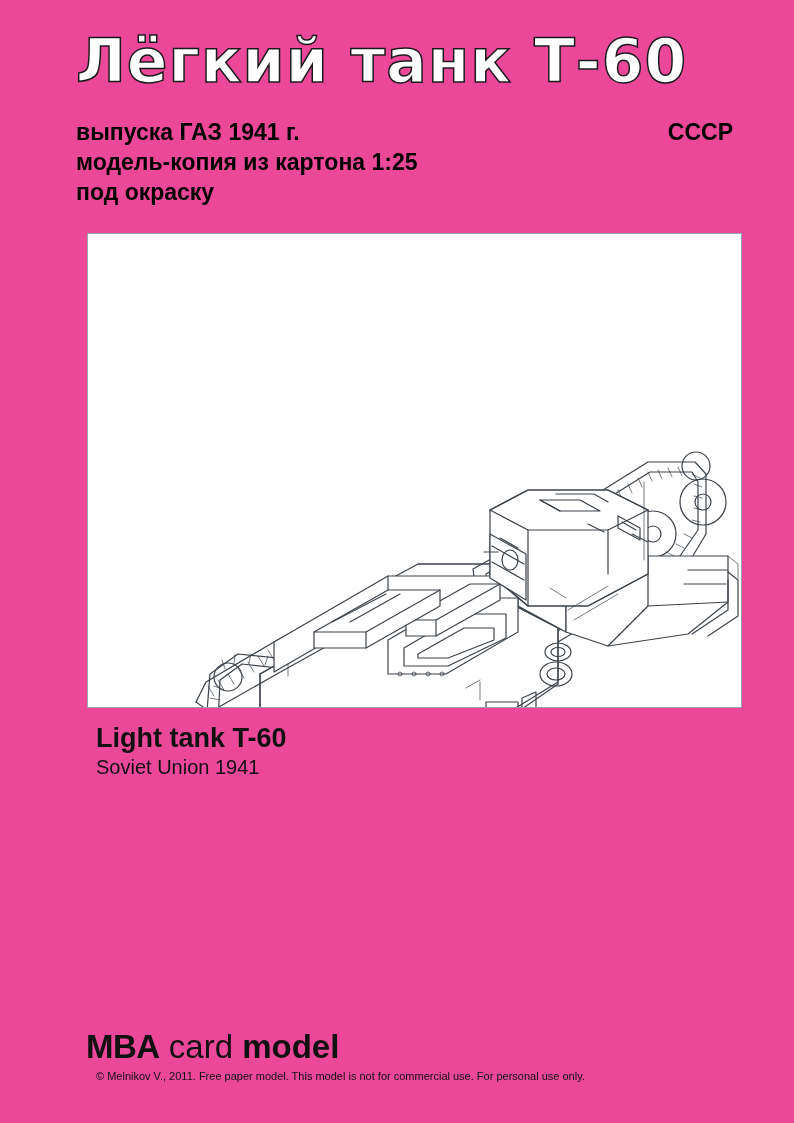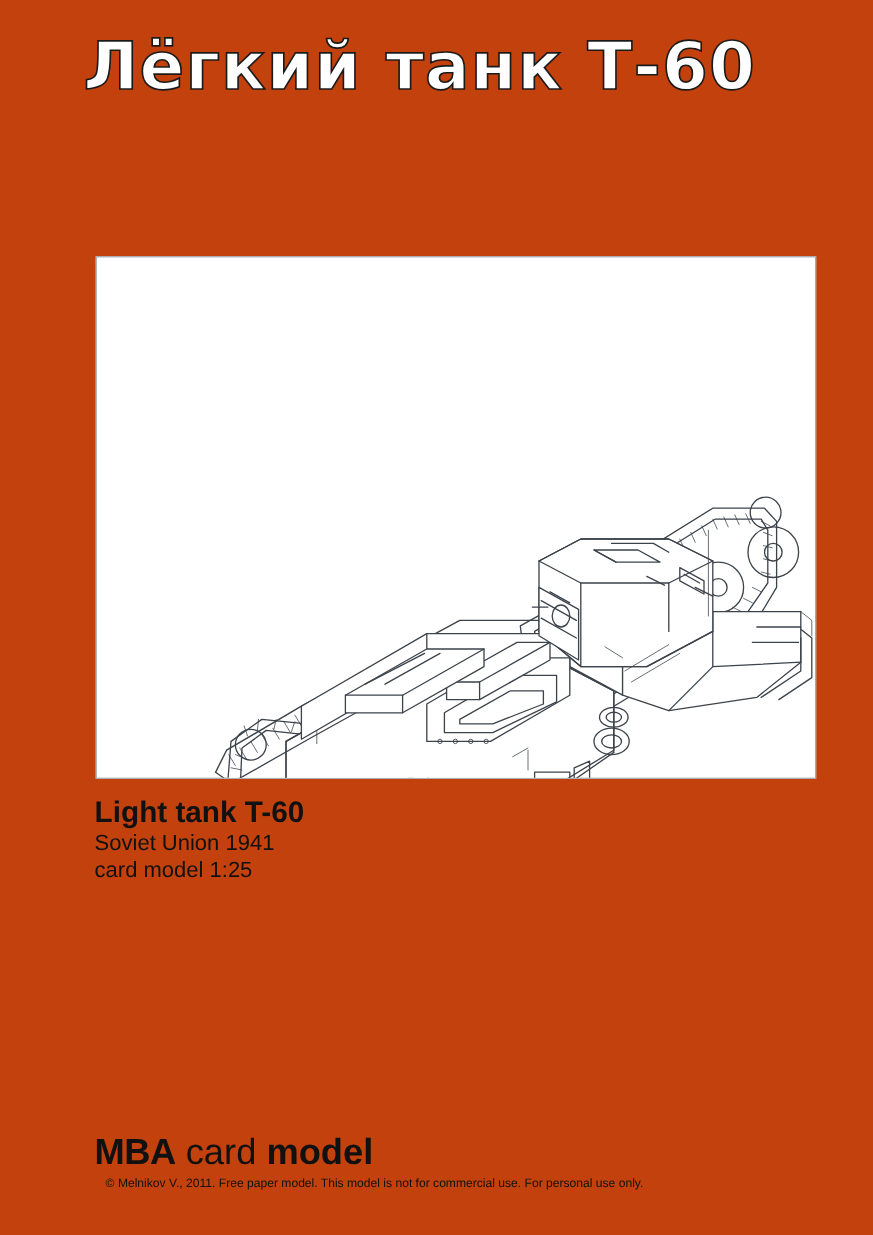--- a/index.html
+++ b/index.html
@@ -13,21 +13,21 @@
     position: relative;
     font-family: "Liberation Sans", sans-serif;
     color: #000000;
     overflow: hidden;
   }
   .page {
     position: absolute;
     left: 0; top: 0;
     width: 794px;
     height: 1123px;
-    background: #c2410c;
+    background: #ec4899;
   }
 
   
   .title {
     position: absolute;
     left: 76px;
     top: 30px;
     width: 660px;
     font-size: 60px;
     line-height: 62px;
@@ -78,21 +78,21 @@
     background: #ffffff;
     overflow: hidden;
   }
   .art-frame svg {
     display: block;
   }
 
   
   .caption {
     position: absolute;
-    left: 86px;
+    left: 96px;
     top: 722px;
     width: 600px;
   }
   .caption h2 {
     margin: 0;
     font-size: 27px;
     line-height: 33px;
     font-weight: bold;
     color: #111;
   }
@@ -134,20 +134,32 @@
     white-space: nowrap;
   }
 </style>
 </head>
 <body>
 
 <div class="page">
 
   <div class="title">Лёгкий танк Т-60</div>
 
+  <div class="subtitle-block">
+    <div class="sub-row">
+      <span class="sub-left">выпуска ГАЗ 1941 г.</span>
+      <span class="sub-right">СССР</span>
+    </div>
+    <div class="sub-row">
+      <span class="sub-left">модель-копия из картона 1:25</span>
+    </div>
+    <div class="sub-row">
+      <span class="sub-left">под окраску</span>
+    </div>
+  </div>
 
   <div class="art-frame">
     <svg width="655" height="475" viewBox="0 0 655 475">
       <g fill="none" stroke="#3c434b" stroke-width="1.2" stroke-linejoin="round" stroke-linecap="round">
 
         <path d="M385 335 L412 320 L560 228 L607 228 L618 240 L618 300 L600 330 L470 408 L420 410 L392 392 Z" fill="#ffffff"></path>
         <path d="M398 340 L418 328 L562 238 L604 238 L610 248 L610 296 L592 322 L468 398 L424 400 L402 386 Z"></path>
 
         <g stroke-width="0.7">
           <path d="M420 322 L424 331"></path>
@@ -356,21 +368,20 @@
           <path d="M556 326 L556 248"></path>
         </g>
 
       </g>
     </svg>
   </div>
 
   <div class="caption">
     <h2>Light tank T-60</h2>
     <div class="line">Soviet Union  1941</div>
-    <div class="line">card model 1:25</div>
   </div>
 
   <div class="brand">
     <span class="mba">MBA</span>
     <span class="card">card</span>
     <span class="model">model</span>
   </div>
 
   <div class="copyright">© Melnikov V., 2011. Free paper model. This model is not for commercial use. For personal use only.</div>
 

